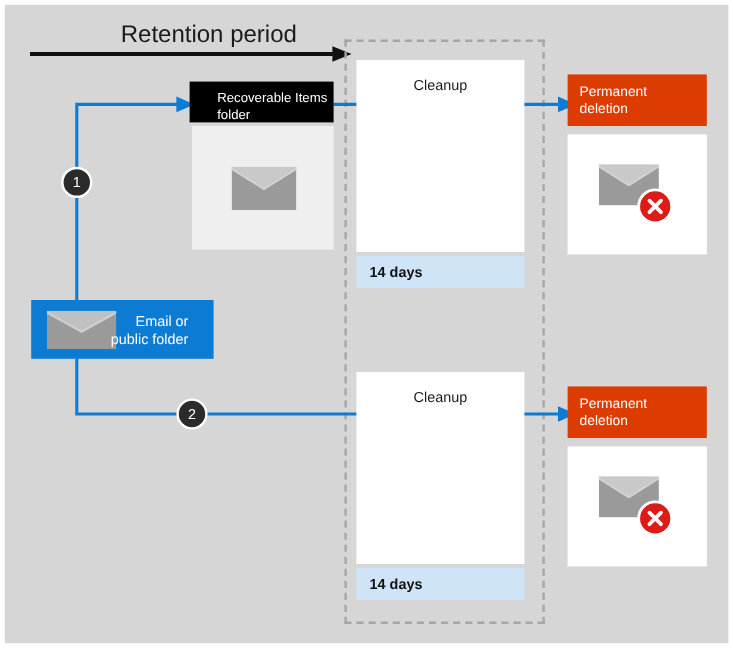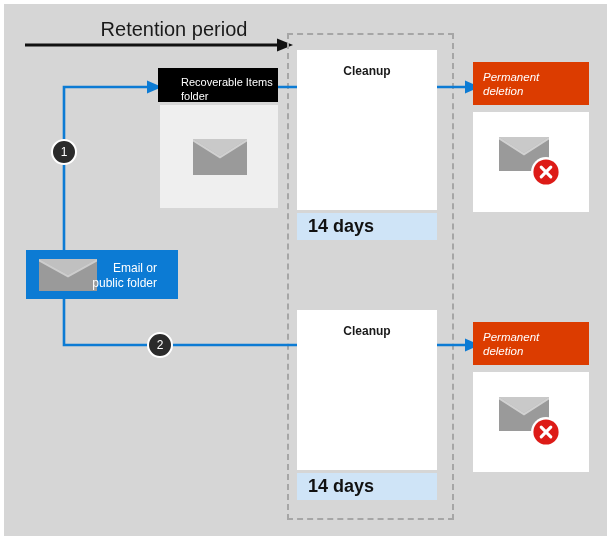--- a/index.html
+++ b/index.html
@@ -65,45 +65,43 @@
     padding: 7px 0 0 23px;
     box-sizing: border-box;
   }
   .hdr-orange {
     background: #dc3c00;
     color: #ffffff;
     font-size: 11.5px;
     line-height: 14px;
     padding: 8px 0 0 10px;
     box-sizing: border-box;
-    font-style: italic;
   }
   .body-lightgray { background: #efefef; }
   .body-white { background: #ffffff; }
   .cleanup-box {
     background: #ffffff;
     box-sizing: border-box;
-    font-weight: bold;
   }
   .cleanup-label {
     position: absolute;
     top: 14px;
     left: 0;
     width: 100%;
     text-align: center;
     font-size: 12px;
     color: #1a1a1a;
   }
   .days-band {
     background: #cfe4f7;
     box-sizing: border-box;
     display: flex;
     align-items: center;
     padding-left: 11px;
-    font-size: 18px;
+    font-size: 12px;
     font-weight: bold;
     color: #111111;
   }
   
   .email-box {
     position: absolute;
     background: #0c7bd4;
     box-sizing: border-box;
     display: flex;
     align-items: center;

